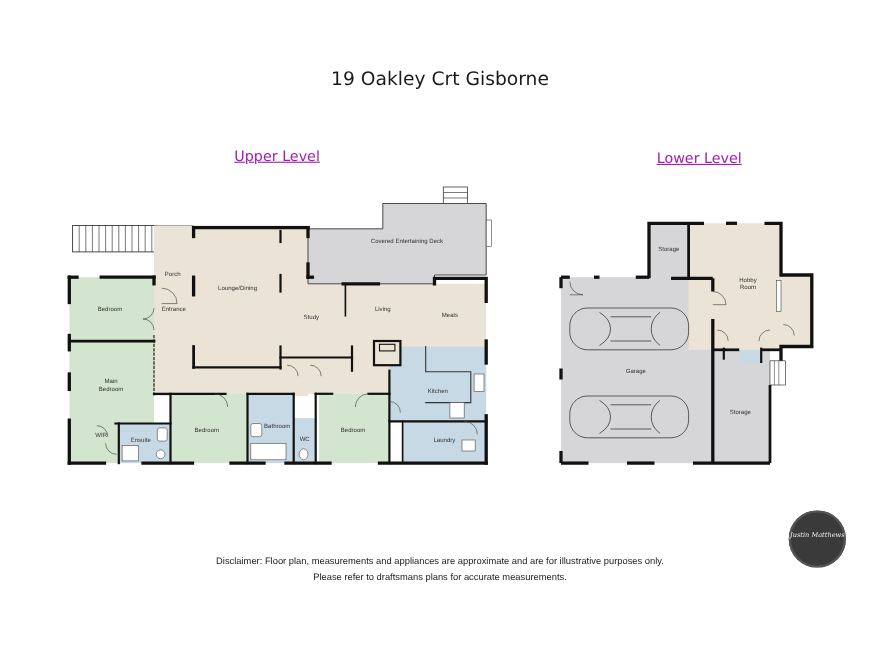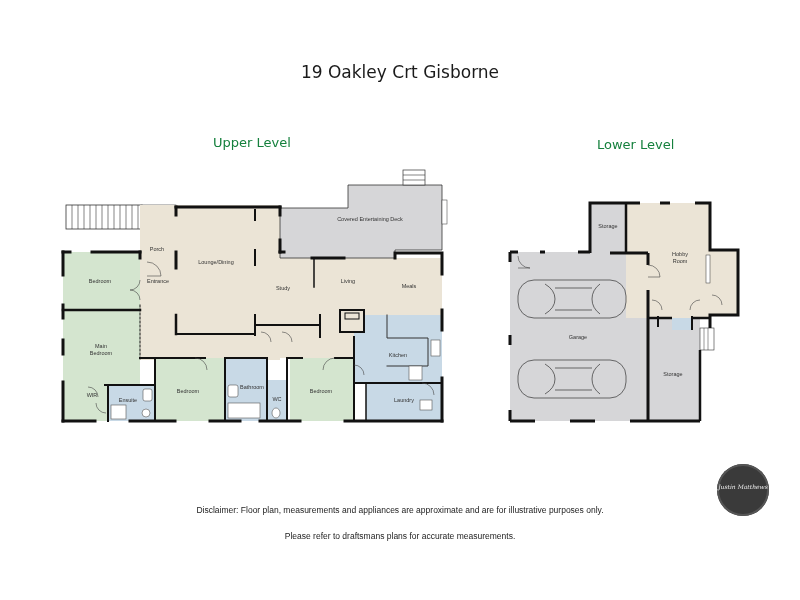--- a/index.html
+++ b/index.html
@@ -1,18 +1,18 @@
 <!DOCTYPE html>
 <html><head>
 <meta charset="utf-8">
 <style>
   html, body { margin:0; padding:0; background:#ffffff; }
   body { width:800px; height:600px; position:relative; overflow:hidden; font-family:"DejaVu Sans", sans-serif; }
   .title { position:absolute; left:0; width:800px; top:62px; text-align:center; font-size:17px; color:#1a1a1a; font-family:"DejaVu Sans", sans-serif; }
-  .level-label { position:absolute; font-size:13px; color:#15803d; font-family:"DejaVu Sans", sans-serif; }
+  .level-label { position:absolute; font-size:13px; color:#a21caf; font-family:"DejaVu Sans", sans-serif;text-decoration:underline; }
   .plan { position:absolute; left:0; top:0; }
   .room-label { font-family:"Liberation Sans", sans-serif; font-size:5.5px; fill:#333; text-anchor:middle; }
   .disclaimer { position:absolute; left:0; width:800px; text-align:center; font-family:"Liberation Sans", sans-serif; font-size:8.5px; color:#222; }
   .logo { position:absolute; left:717px; top:464px; width:52px; height:52px; border-radius:50%; background:#3a3a3a; box-shadow:0 0 0 2px #555 inset; }
   .logo-text { position:absolute; left:0; top:19px; width:52px; text-align:center; font-family:"DejaVu Serif", serif; font-style:italic; font-size:6px; color:#eee; }
 </style>
 </head>
 <body>
 
 <div class="title">19 Oakley Crt Gisborne</div>
@@ -240,13 +240,13 @@
     <text class="room-label" x="578" y="339">Garage</text>
     <text class="room-label" x="673" y="376">Storage</text>
   </g>
 </svg>
 
 <div class="logo">
   <div class="logo-text">Justin Matthews</div>
 </div>
 
 <div class="disclaimer" style="top:505px;">Disclaimer: Floor plan, measurements and appliances are approximate and are for illustrative purposes only.</div>
-<div class="disclaimer" style="top:519px;margin-top:12px;">Please refer to draftsmans plans for accurate measurements.</div>
+<div class="disclaimer" style="top:519px;">Please refer to draftsmans plans for accurate measurements.</div>
 
 </body></html>

